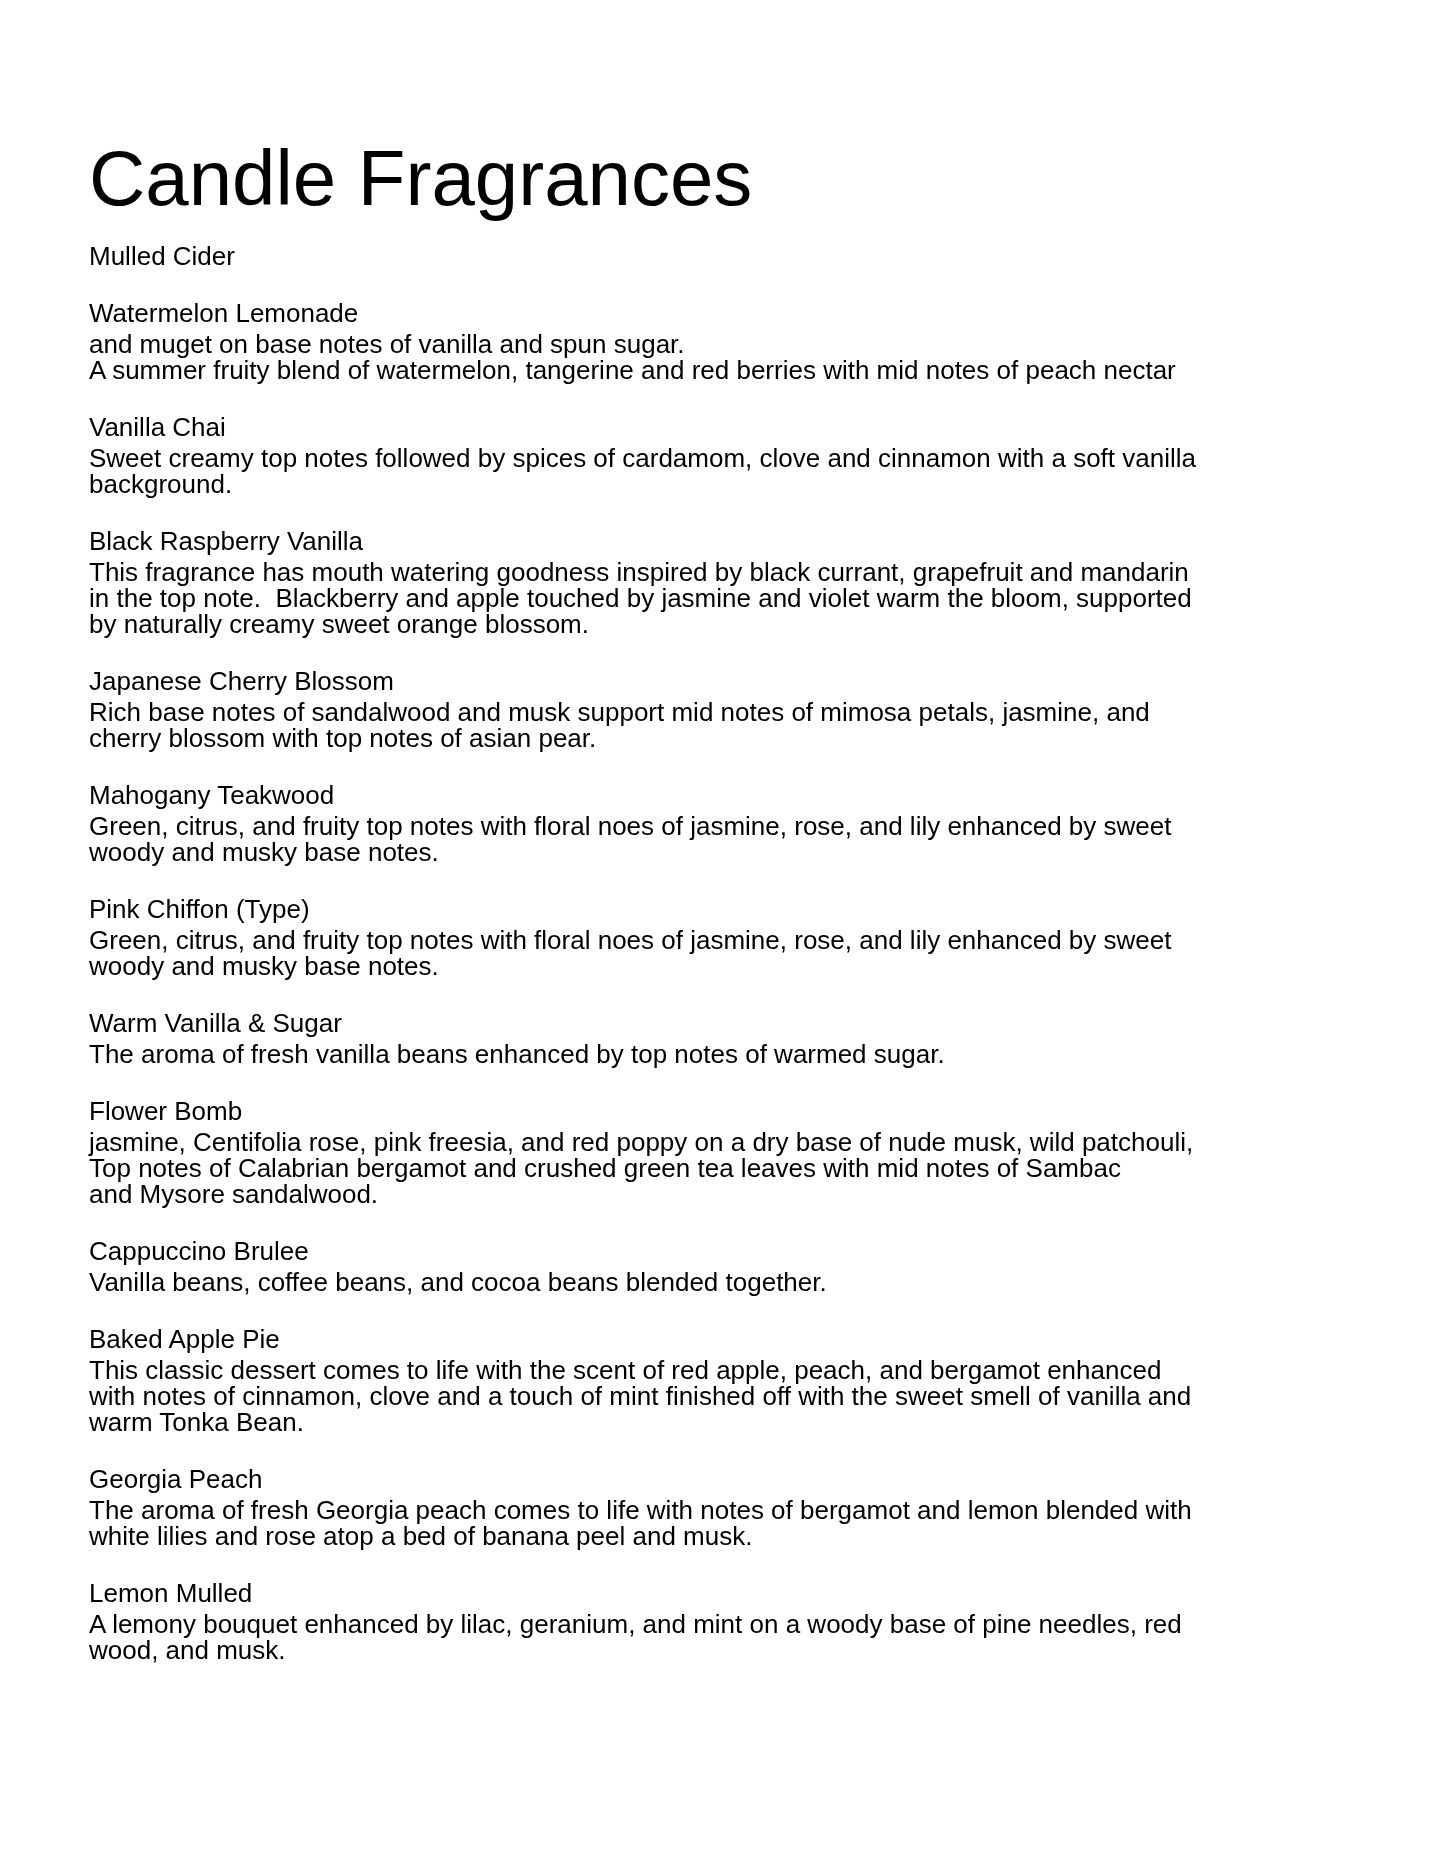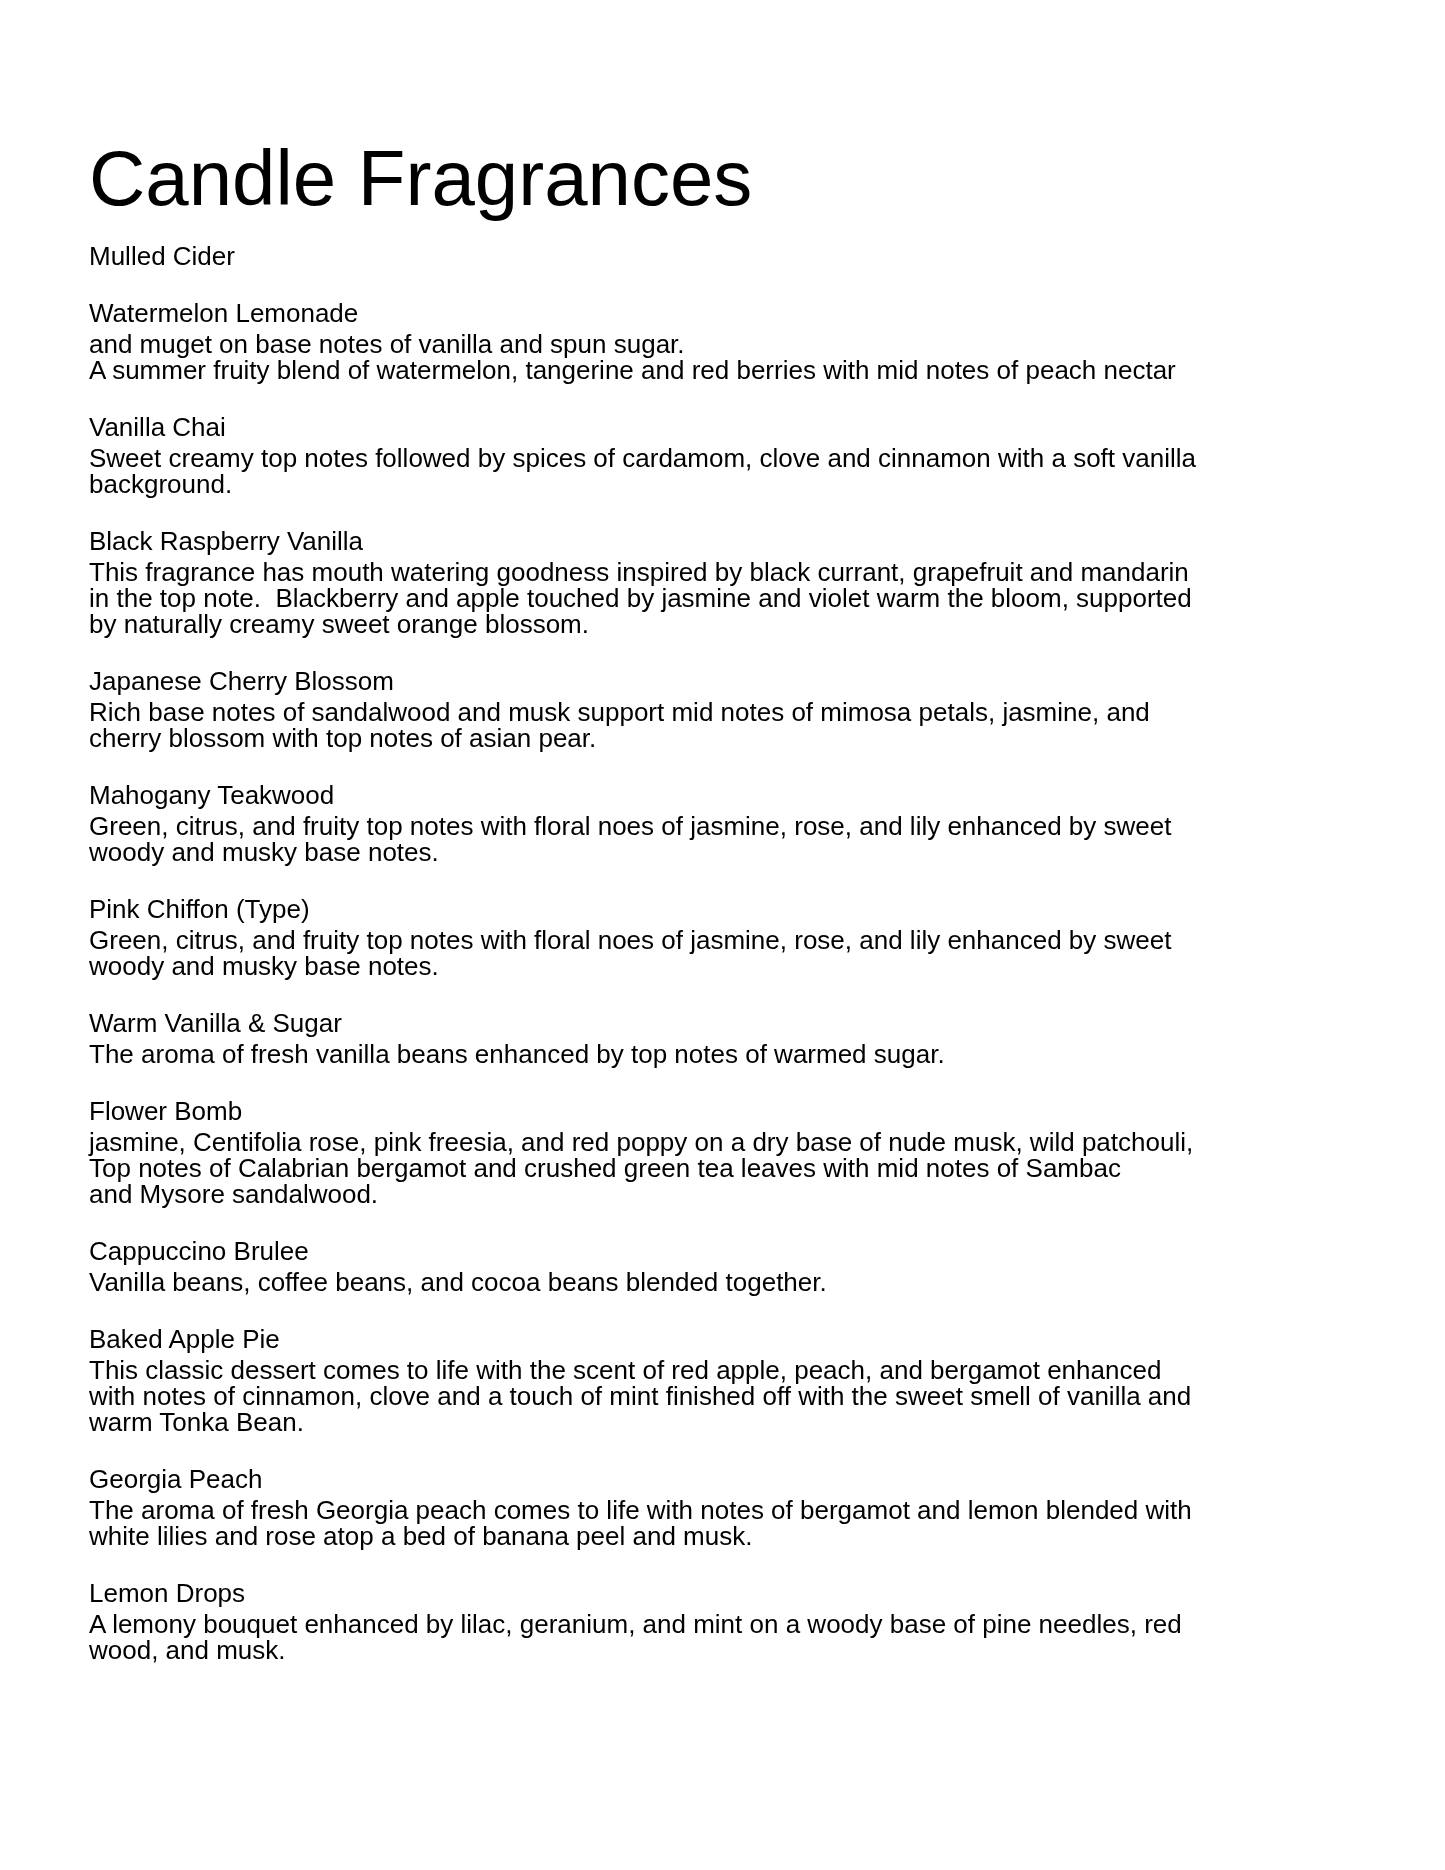--- a/index.html
+++ b/index.html
@@ -140,20 +140,20 @@
 
   <div class="entry">
     <div class="entry-name">Georgia Peach</div>
     <div class="entry-desc">
           <span class="desc-line">The aroma of fresh Georgia peach comes to life with notes of bergamot and lemon blended with</span>
           <span class="desc-line">white lilies and rose atop a bed of banana peel and musk.</span>
         </div>
   </div>
 
   <div class="entry">
-    <div class="entry-name">Lemon Drops</div>
+    <div class="entry-name">Lemon Mulled</div>
     <div class="entry-desc">
           <span class="desc-line">A lemony bouquet enhanced by lilac, geranium, and mint on a woody base of pine needles, red</span>
           <span class="desc-line">wood, and musk.</span>
         </div>
   </div>
 </div>
 </div>
 
 </body></html>

